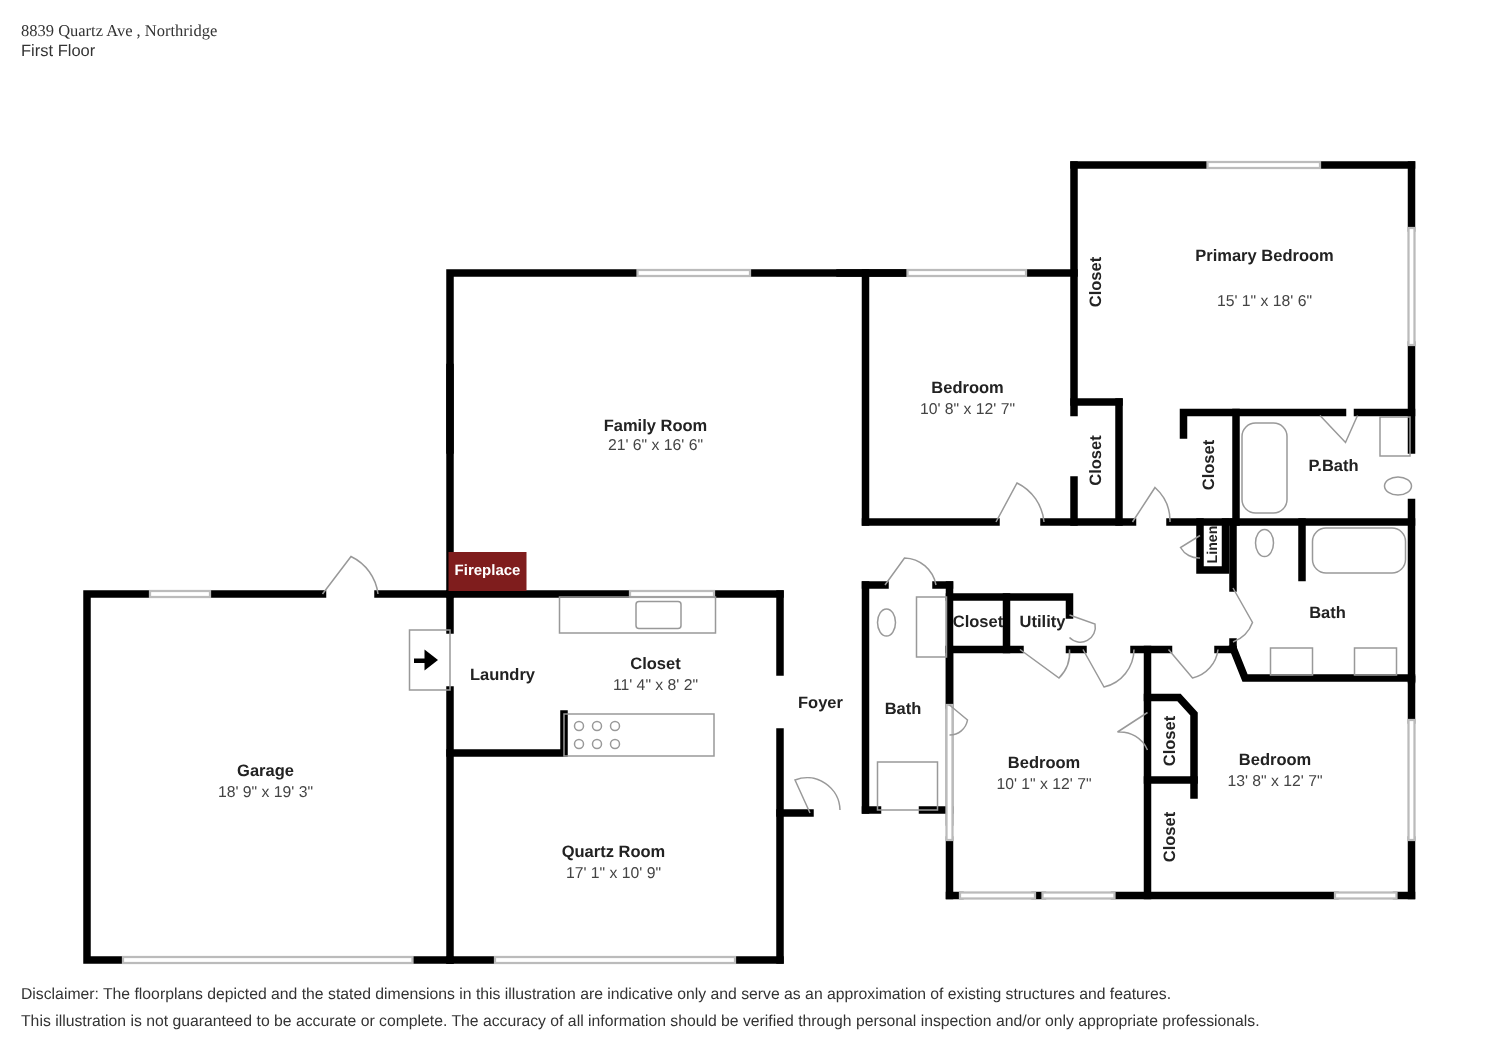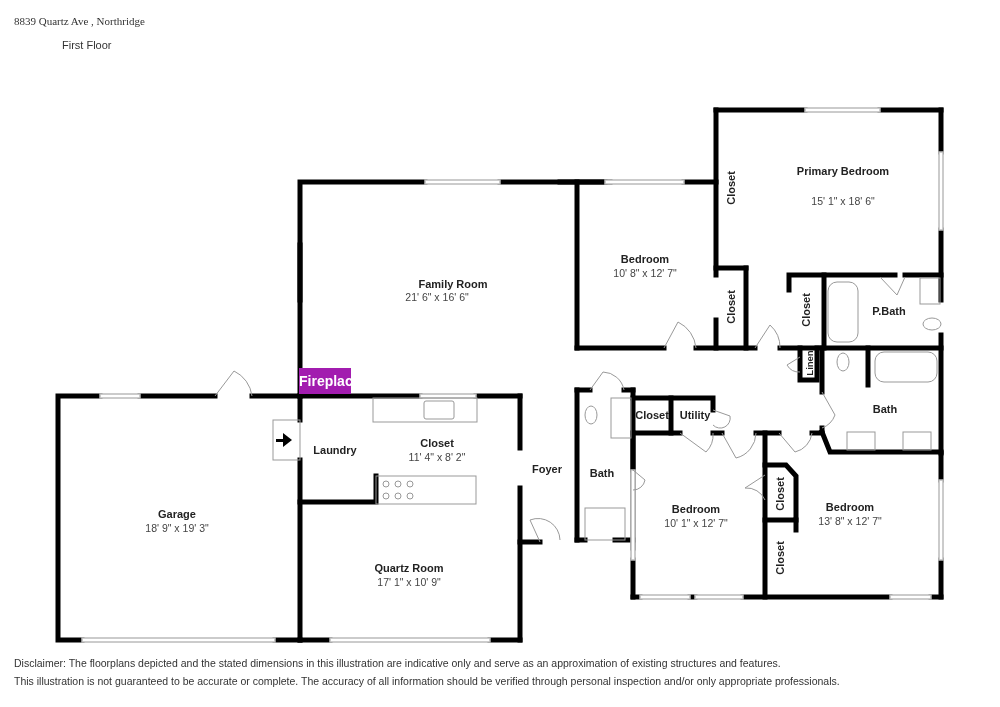--- a/index.html
+++ b/index.html
@@ -1,30 +1,30 @@
 <!DOCTYPE html>
 <html><head>
 <meta charset="utf-8">
 <style>
   html, body { margin: 0; padding: 0; background: #ffffff; }
   body { width: 1000px; height: 707px; position: relative; overflow: hidden;
          font-family: "Liberation Sans", "DejaVu Sans", sans-serif; color: #222; }
   .hdr { position: absolute; left: 14px; font-size: 11px; color: #333; }
   .hdr.l1 { top: 15px; font-family: Liberation Serif, serif; }
-  .hdr.l2 { top: 39px; margin-left: 48px; }
+  .hdr.l2 { top: 28px; }
   svg.plan { position: absolute; left: 0; top: 0; }
   .room-name { position: absolute; font-size: 11px; font-weight: bold; color: #222;
                text-align: center; white-space: nowrap; transform: translateX(-50%); }
   .room-dim { position: absolute; font-size: 10.5px; color: #444; text-align: center;
               white-space: nowrap; transform: translateX(-50%); }
   .vlabel { position: absolute; font-size: 11px; font-weight: bold; color: #222; white-space: nowrap;
             transform: translate(-50%, -50%) rotate(-90deg); }
   .vlabel.small { font-size: 9.5px; }
-  .fireplace { position: absolute; left: 299px; top: 368px; width: 52px; height: 26px; background: #a21caf;
-               color: #fff; font-size: 14px; font-weight: bold; line-height: 26px; text-align: center; }
+  .fireplace { position: absolute; left: 299px; top: 368px; width: 52px; height: 26px; background: #7f1d1d;
+               color: #fff; font-size: 10px; font-weight: bold; line-height: 26px; text-align: center; }
   .disc { position: absolute; left: 14px; font-size: 10.5px; color: #333; white-space: nowrap; }
   .disc.d1 { top: 657px; }
   .disc.d2 { top: 675px; }
 </style>
 </head>
 <body>
 
 <div class="hdr l1">8839 Quartz Ave , Northridge</div>
 <div class="hdr l2">First Floor</div>
 
@@ -175,21 +175,21 @@
 </svg>
 
 <div class="fireplace">Fireplace</div>
 
 <div class="room-name" style="left:843px;top:165px">Primary Bedroom</div>
 <div class="room-dim" style="left:843px;top:195px">15' 1" x 18' 6"</div>
 
 <div class="room-name" style="left:645px;top:253px">Bedroom</div>
 <div class="room-dim" style="left:645px;top:267px">10' 8" x 12' 7"</div>
 
-<div class="room-name" style="left:453px;top:278px">Family Room</div>
+<div class="room-name" style="left:437px;top:278px">Family Room</div>
 <div class="room-dim" style="left:437px;top:291px">21' 6" x 16' 6"</div>
 
 <div class="room-name" style="left:437px;top:437px">Closet</div>
 <div class="room-dim" style="left:437px;top:451px">11' 4" x 8' 2"</div>
 
 <div class="room-name" style="left:177px;top:508px">Garage</div>
 <div class="room-dim" style="left:177px;top:522px">18' 9" x 19' 3"</div>
 
 <div class="room-name" style="left:409px;top:562px">Quartz Room</div>
 <div class="room-dim" style="left:409px;top:576px">17' 1" x 10' 9"</div>

